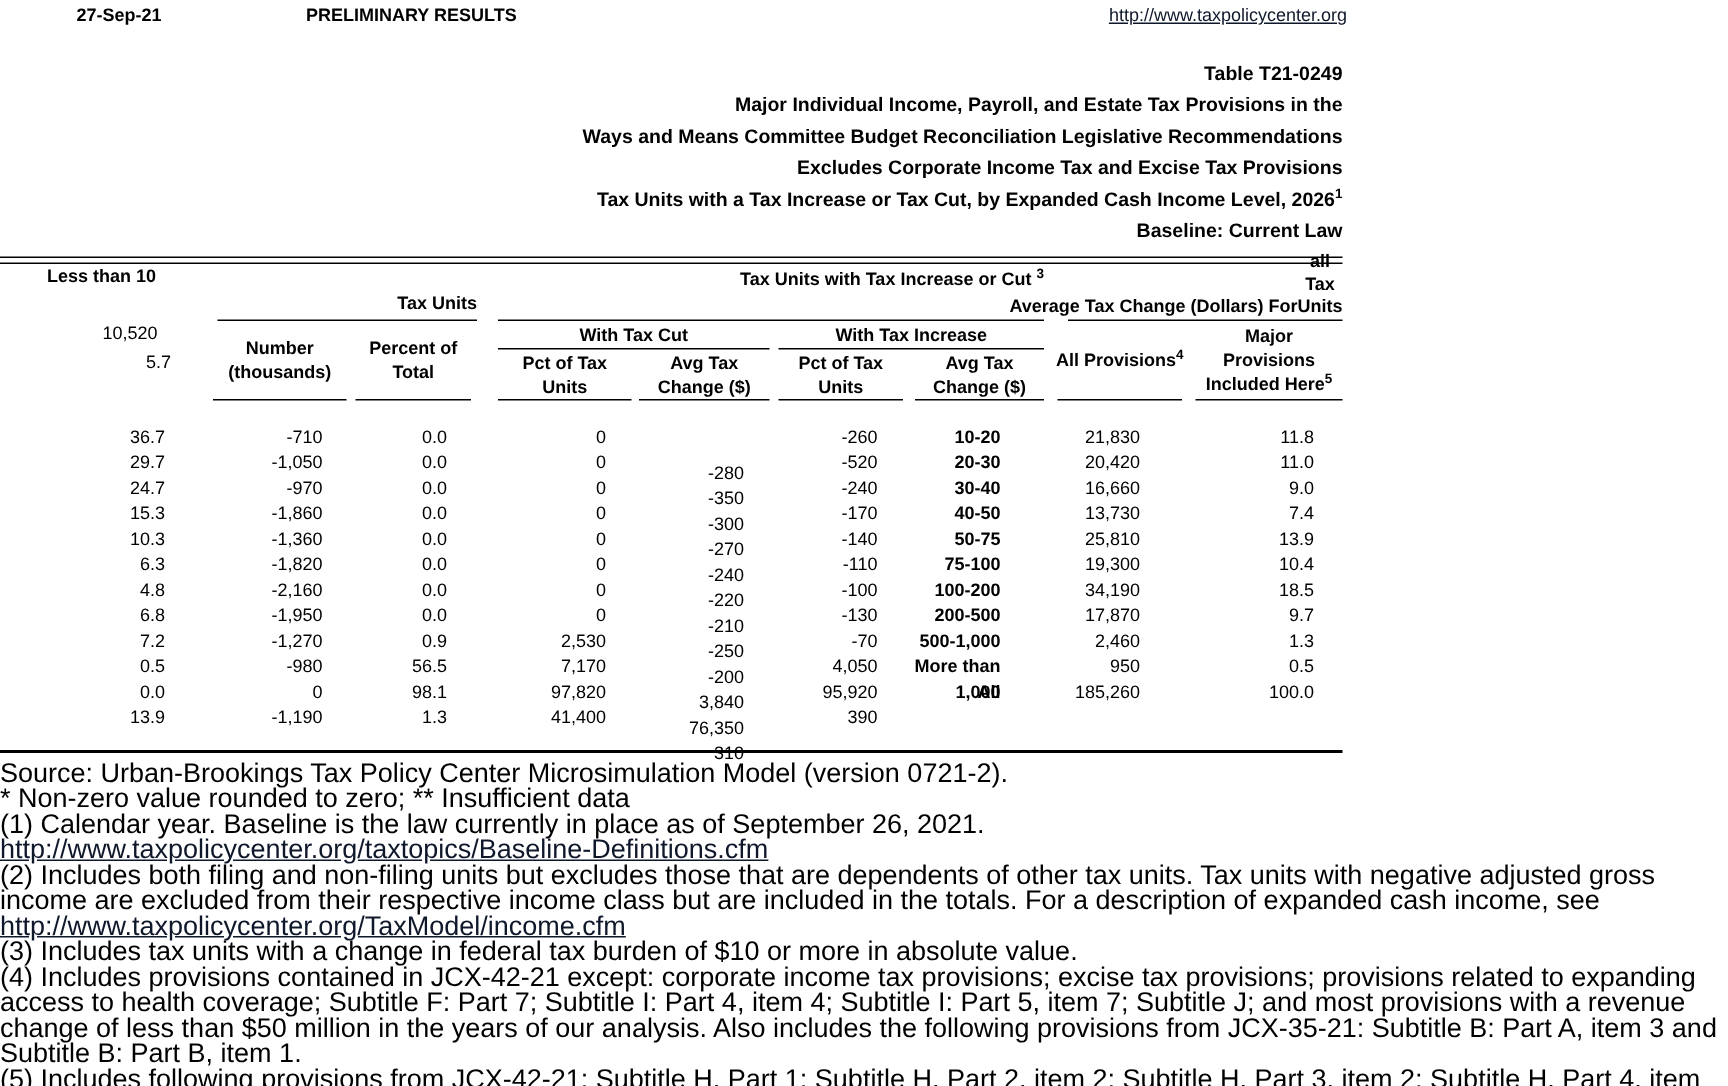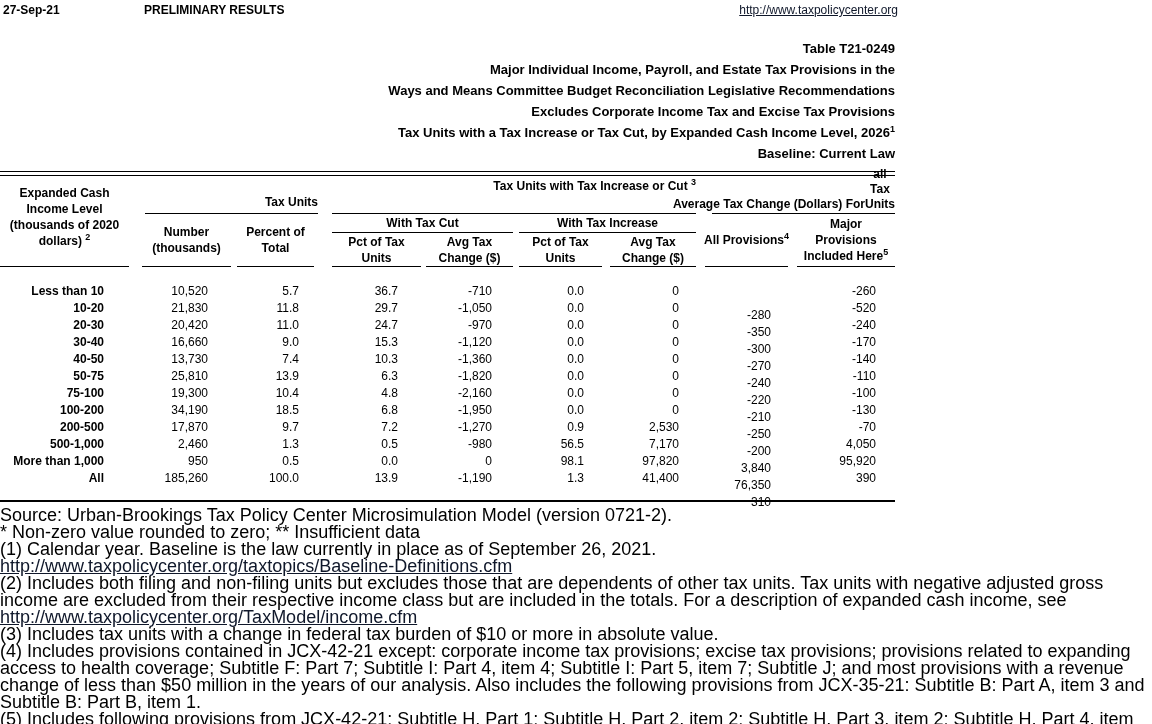--- a/index.html
+++ b/index.html
@@ -1,23 +1,23 @@
 <!DOCTYPE html>
 <html><head>
 <meta charset="utf-8">
 <style>
   html,body{margin:0;padding:0;}
   body{
     width:1152px;height:724px;overflow:hidden;position:relative;
     background:#ffffff;color:#000;
     font-family:"Liberation Sans","DejaVu Sans",sans-serif;font-size:12px;
   }
-  .topbar{position:relative;height:22px;}
+  .topbar{position:relative;height:22px;margin-left:48px;}
   .date{position:absolute;left:3px;top:3px;font-weight:bold;}
-  .status{position:absolute;left:144px;top:3px;font-weight:bold;}
+  .status{position:absolute;left:156px;top:3px;font-weight:bold;}
   .toplink{position:absolute;top:3px;right:254px;}
   a.link{color:#0f172a;text-decoration:underline;cursor:pointer;}
   .titles{width:895px;text-align:right;margin-top:16px;font-weight:bold;font-size:13px;}
   .titles > div{line-height:21px;}
   sup{font-size:9px;line-height:0;}
   .rule2{width:895px;height:5px;box-sizing:border-box;margin-top:7px;
          border-top:1.5px solid #000;border-bottom:1.5px solid #000;}
   .tbl{display:grid;width:895px;
        grid-template-columns:133px 103px 82px 103px 92px 91px 92px 92px 107px;
        grid-template-rows:38px 19px 34px 16px repeat(12,17px);}
@@ -55,23 +55,20 @@
   <div>Ways and Means Committee Budget Reconciliation Legislative Recommendations</div>
   <div>Excludes Corporate Income Tax and Excise Tax Provisions</div>
   <div><span>Tax Units with a Tax Increase or Tax Cut, by Expanded Cash Income Level, 2026</span><sup>1</sup></div>
   <div>Baseline: Current Law</div>
 </div>
 
 <div class="rule2"></div>
 
 <div class="tbl">
 
-  <div class="h fc bb" style="grid-area:1/1/4/2;margin-right:4px;padding-bottom:8px">
-    <div style="max-width:130px"><span>Expanded Cash Income Level (thousands of 2020 dollars)</span> <sup>2</sup></div>
-  </div>
   <div class="h fe bb" style="grid-area:1/2/2/4;margin-left:12px;padding-bottom:3px">
     <div>Tax Units</div>
   </div>
   <div class="h fe bb" style="grid-area:1/4/2/8;margin-left:14px;padding-bottom:19px">
     <div><span>Tax Units with Tax Increase or Cut</span> <sup>3</sup></div>
   </div>
   <div class="h fe bb" style="grid-area:1/8/2/10;margin-left:16px;padding-bottom:1px">
     <div style="white-space:nowrap;line-height:15px">Average Tax Change (Dollars) For</div>
     <div style="line-height:15px">all Tax Units</div>
   </div>
@@ -141,21 +138,21 @@
     <div>0.0</div>
     <div>0</div>
     <div>-300</div>
     <div>-240</div>
   </div>
   <div class="row">
     <div>30-40</div>
     <div>16,660</div>
     <div>9.0</div>
     <div>15.3</div>
-    <div>-1,120</div>
+    <div>-1,860</div>
     <div>0.0</div>
     <div>0</div>
     <div>-270</div>
     <div>-170</div>
   </div>
   <div class="row">
     <div>40-50</div>
     <div>13,730</div>
     <div>7.4</div>
     <div>10.3</div>

